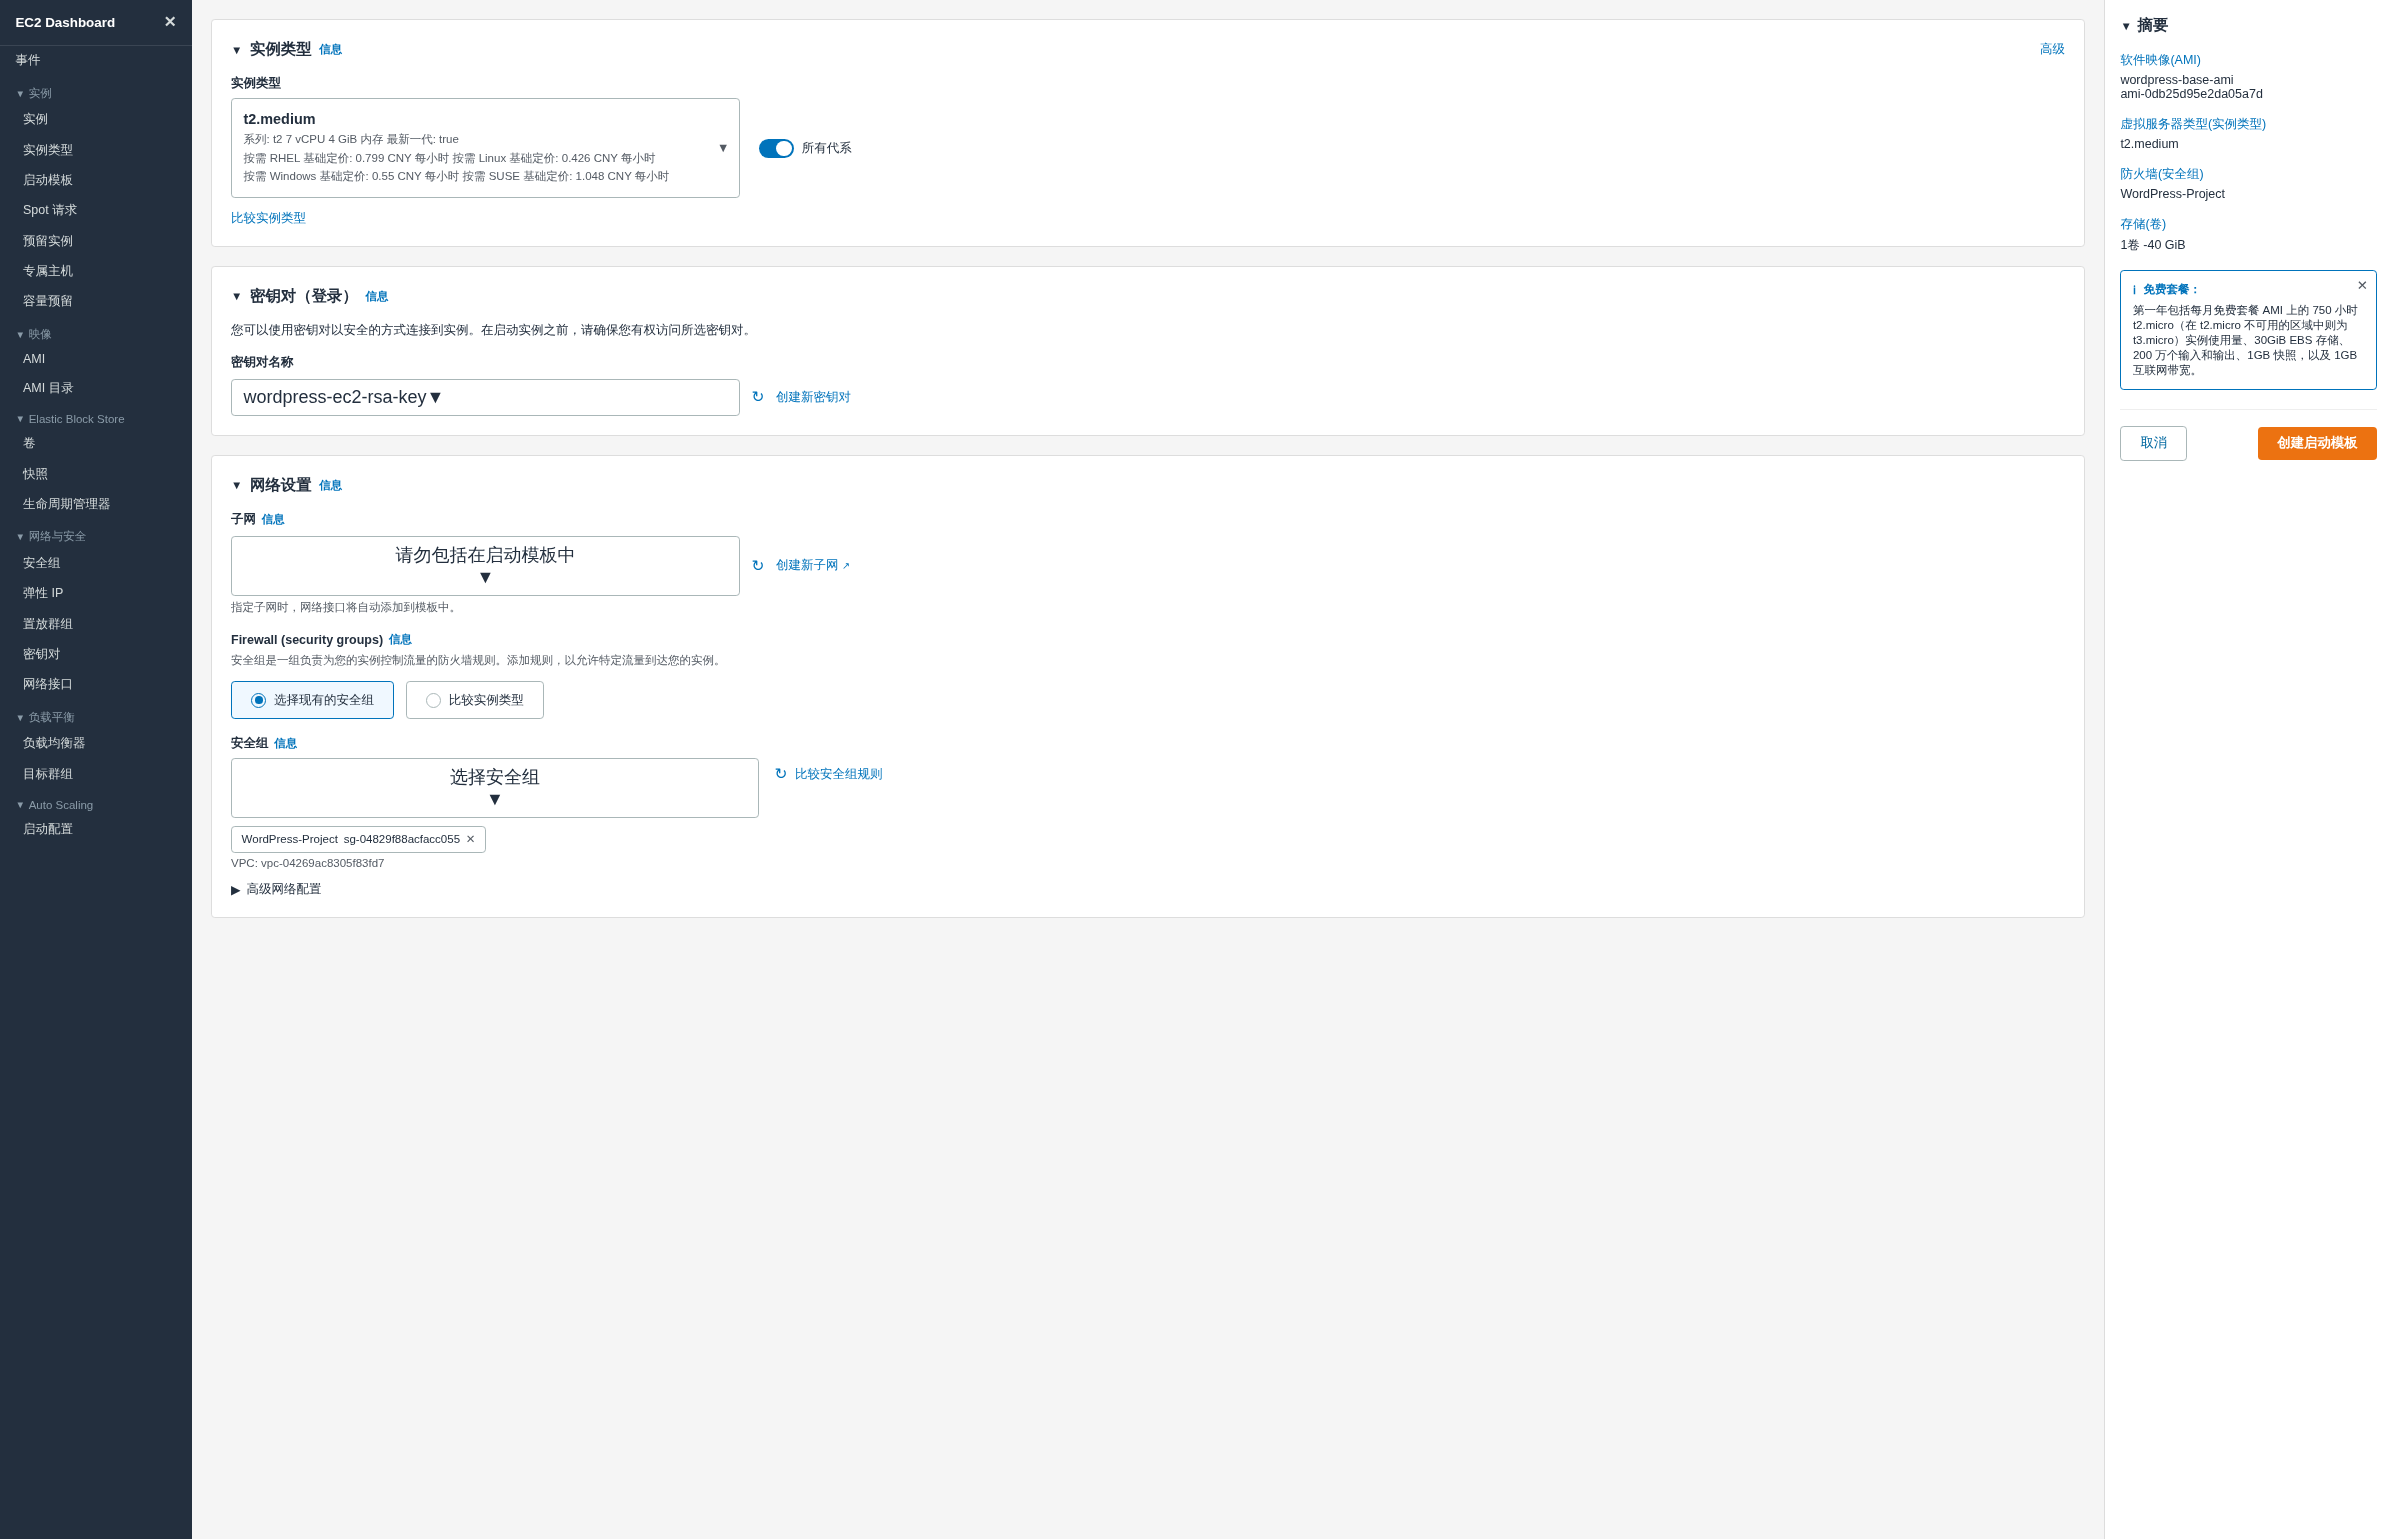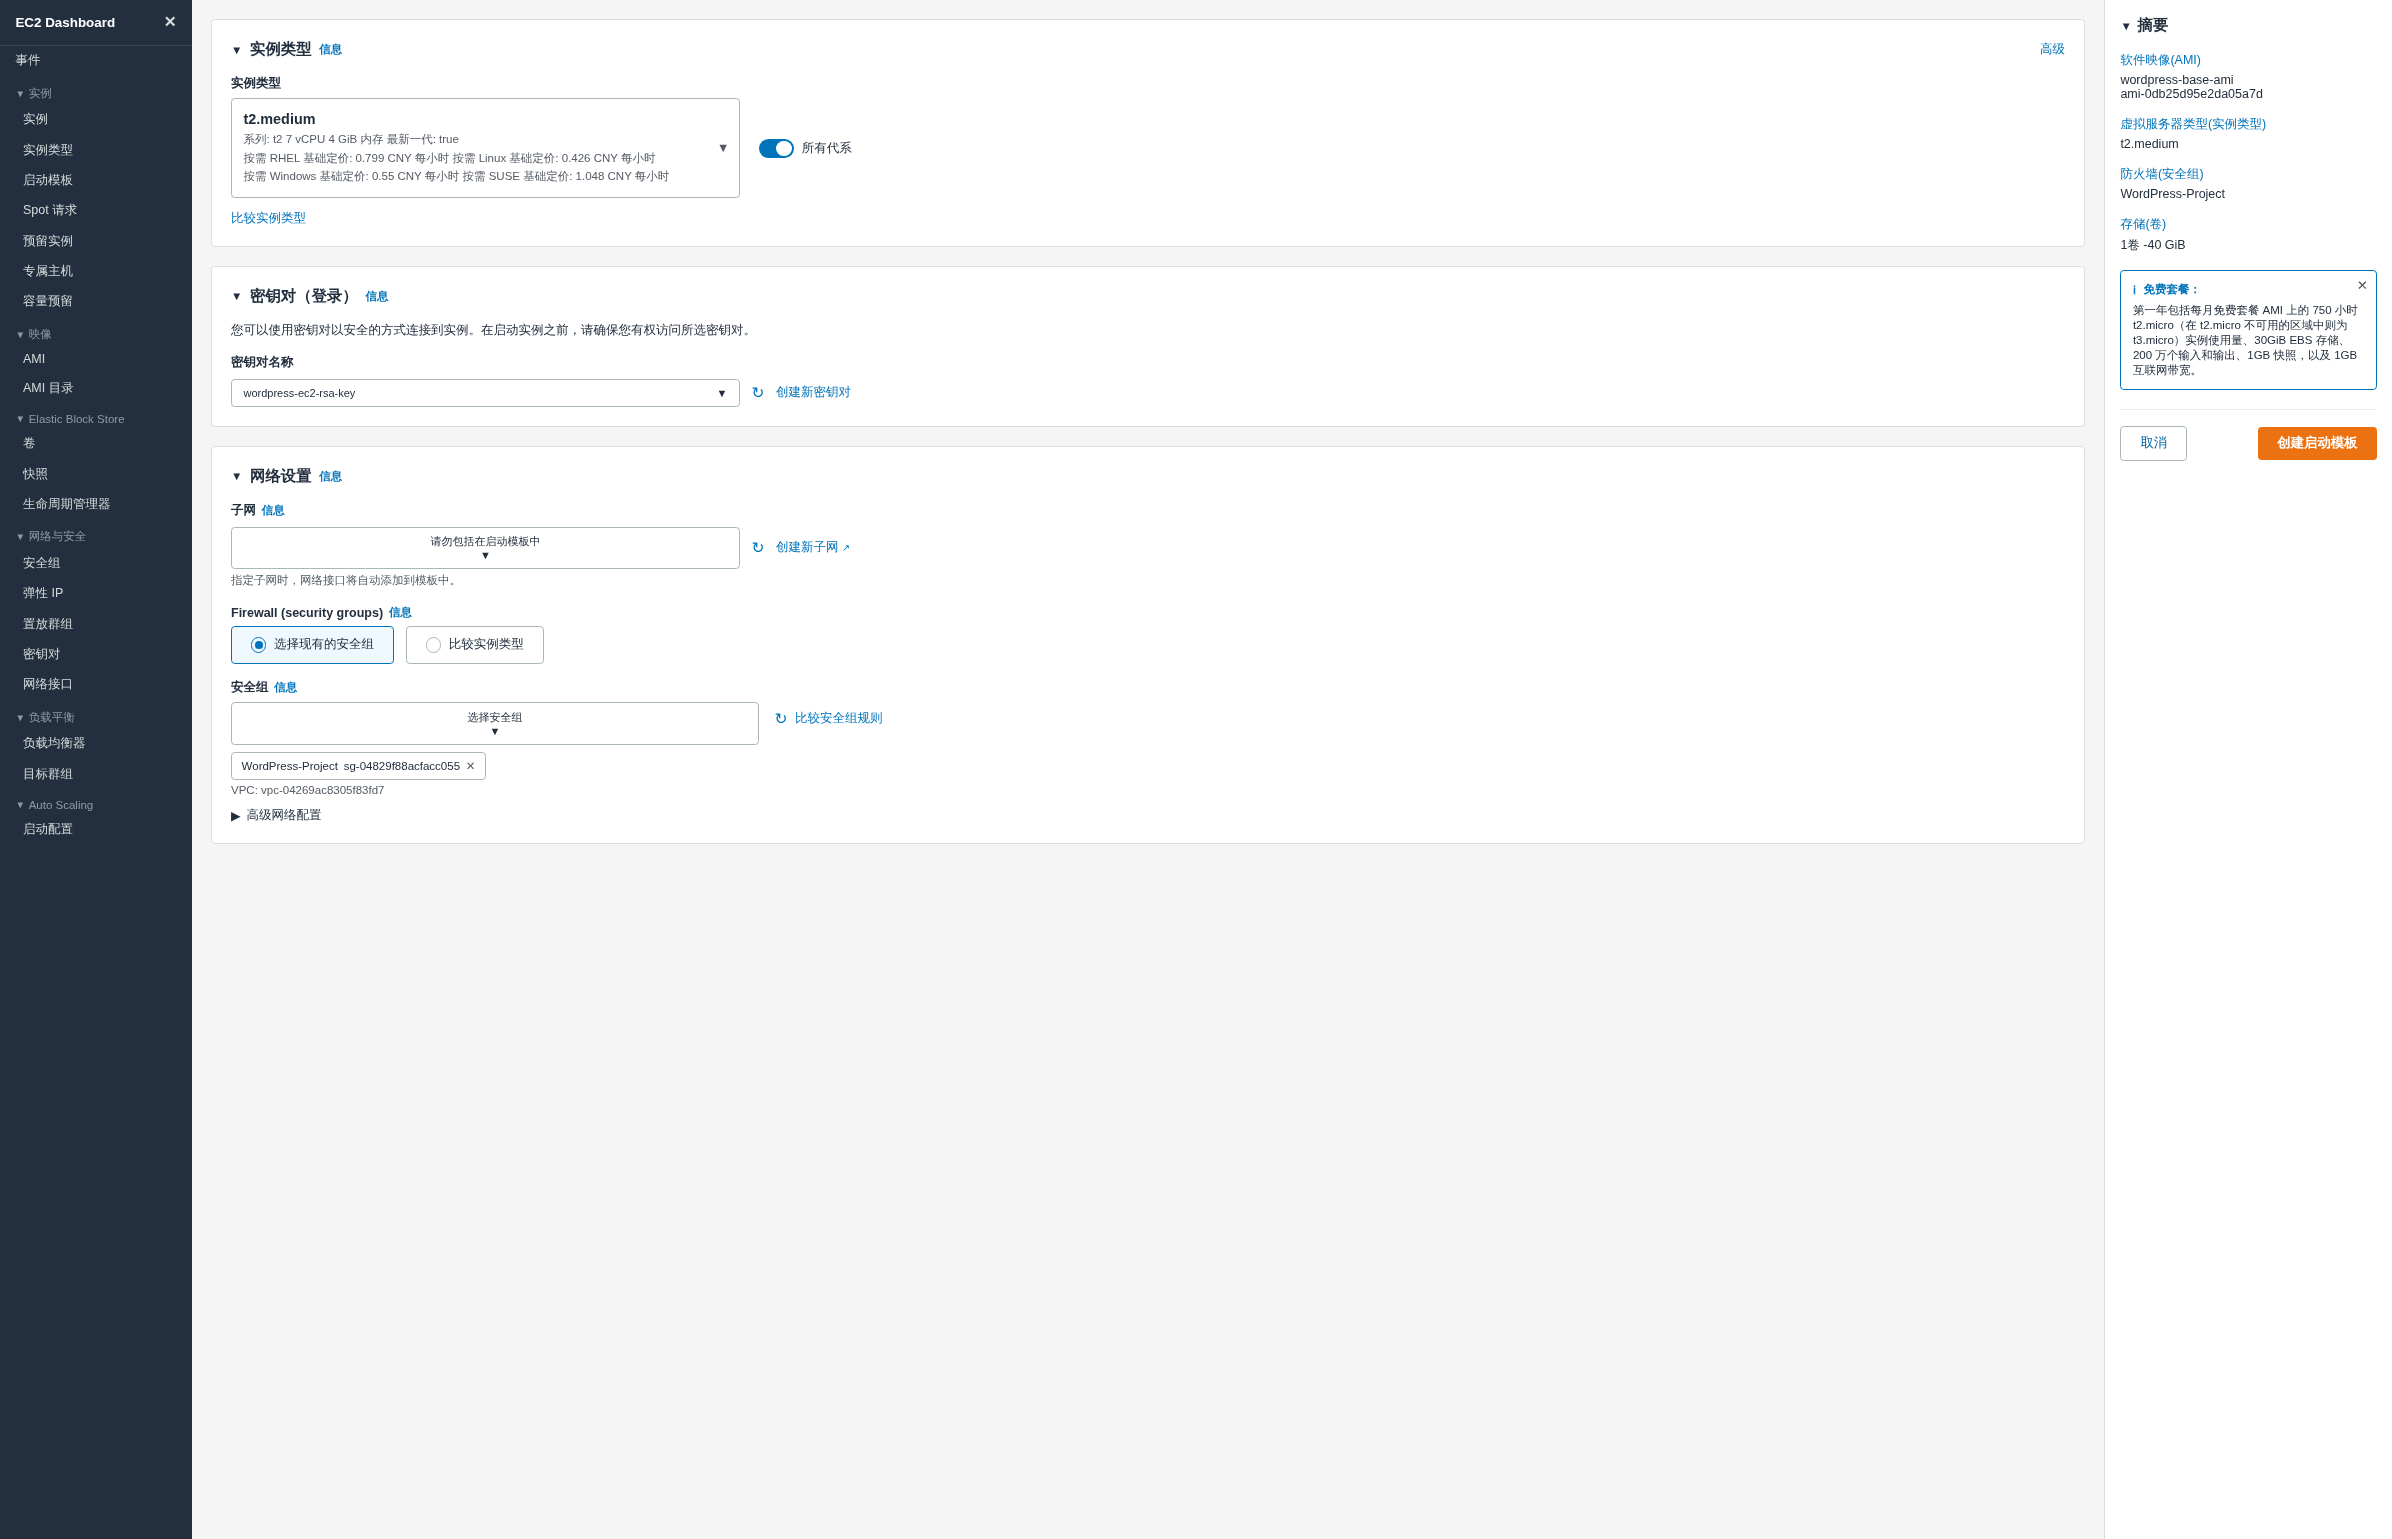--- a/index.html
+++ b/index.html
@@ -151,22 +151,22 @@
       margin-top: 7.7px;
     }
     .select-box {
       border: 1px solid #aab7b8;
       border-radius: 3.8px;
       padding: 6.7px 11.5px;
       background: #fff;
       cursor: pointer;
       display: flex;
       align-items: center;
-      justify-content: space-between;
-      font-size: 11px;
+      justify-content: flex-start;
+      font-size: 18px;
     }
     .select-box.wide { width: 509px; }
     .refresh-icon { color: #0073bb; cursor: pointer; font-size: 15.4px; }
     .action-link { color: #0073bb; cursor: pointer; font-size: 12.5px; text-decoration: none; }
     .external-icon { font-size: 9.6px; }
 
     
     .desc-text { font-size: 11.5px; color: #545b64; margin-bottom: 13.4px; }
     .field-label {
       font-size: 12.5px;
@@ -458,20 +458,21 @@
           <span class="external-icon"> ↗</span>
         </a>
       </div>
       <div class="sub-desc">指定子网时，网络接口将自动添加到模板中。</div>
 
       <div style="margin-top: 17.3px;">
         <div class="field-label">
           <span>Firewall (security groups)</span>
           <a class="info-link">信息</a>
         </div>
+        <div class="desc-text">安全组是一组负责为您的实例控制流量的防火墙规则。添加规则，以允许特定流量到达您的实例。</div>
 
         <div class="radio-group">
           <div class="radio-option selected">
             <div class="radio-dot selected">
             </div>
             <span>选择现有的安全组</span>
           </div>
           <div class="radio-option">
             <div class="radio-dot"></div>
             <span>比较实例类型</span>

